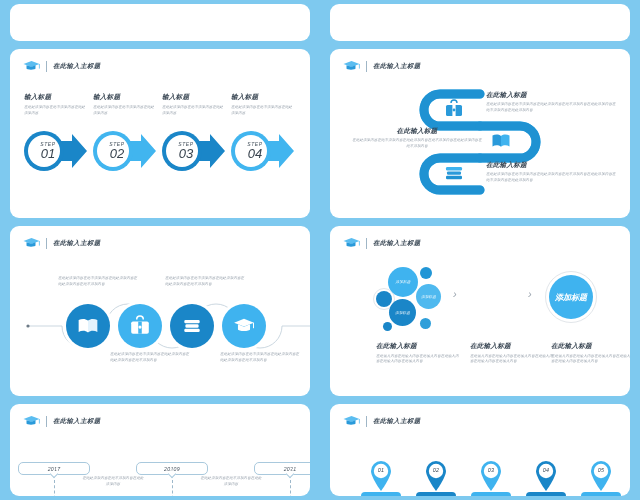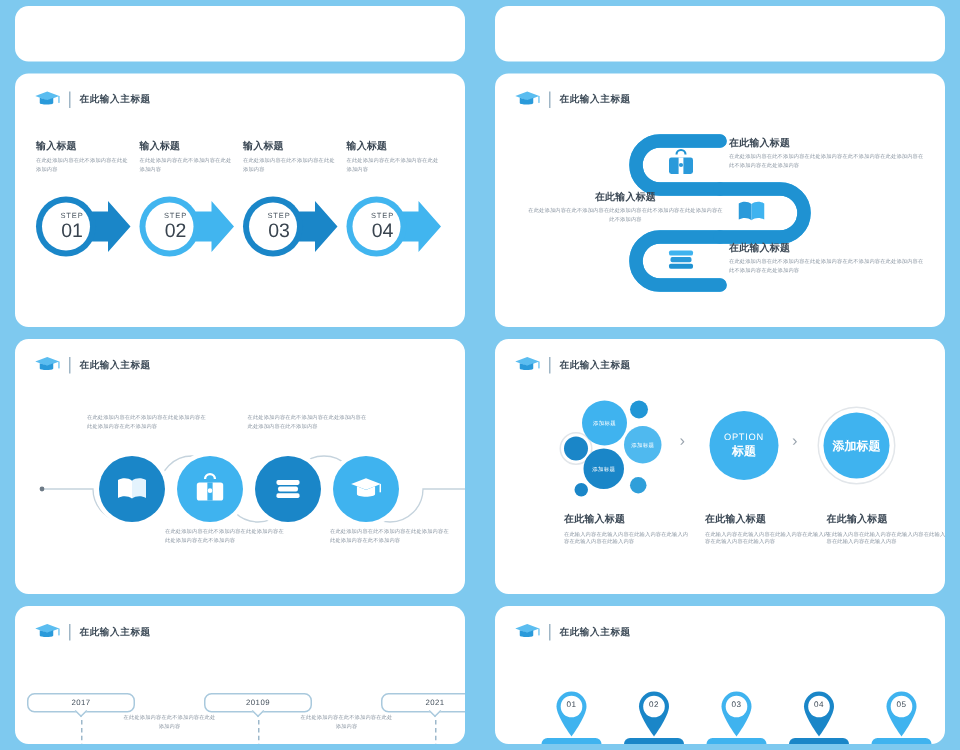--- a/index.html
+++ b/index.html
@@ -8,20 +8,21 @@
     background:#7ec9ef;
     font-family:"Liberation Sans","DejaVu Sans",sans-serif;
     overflow:hidden;
   }
   .sheet{
     position:relative;
     width:640px; height:500px;
     display:grid;
     grid-template-columns:320px 320px;
     grid-template-rows:45px 177px 178px 100px;
+    font-style:italic;
   }
   .cell{ position:relative; padding:4px 10px; }
   .slide{
     position:relative;
     width:100%; height:100%;
     background:#ffffff;
     border-radius:9px;
     overflow:hidden;
   }
   
@@ -378,24 +379,20 @@
         <div class="bub" style="left:59px;top:73px;width:27px;height:27px;background:#1a86c8;">
           <span>添加标题</span>
         </div>
         <div class="bub" style="left:90px;top:41px;width:12px;height:12px;background:#2196d6;"></div>
         <div class="bub" style="left:90px;top:92px;width:11px;height:11px;background:#2f9fda;"></div>
         <div class="bub" style="left:53px;top:96px;width:9px;height:9px;background:#1a86c8;"></div>
       </div>
 
       <span class="chev" style="left:123px;top:62px;">›</span>
 
-      <div class="optc" style="left:143px;top:48px;width:46px;height:46px;background:#3fb3ef;">
-        <span class="en">OPTION</span>
-        <span class="cn">标题</span>
-      </div>
 
       <span class="chev" style="left:198px;top:62px;">›</span>
 
       <div class="optring" style="left:215px;top:45px;width:52px;height:52px;"></div>
       <div class="optc" style="left:219px;top:49px;width:44px;height:44px;background:#3fb3ef;">
         <span class="cn">添加标题</span>
       </div>
 
       <div class="col3" style="left:46px;">
         <div class="h3">在此输入标题</div>

